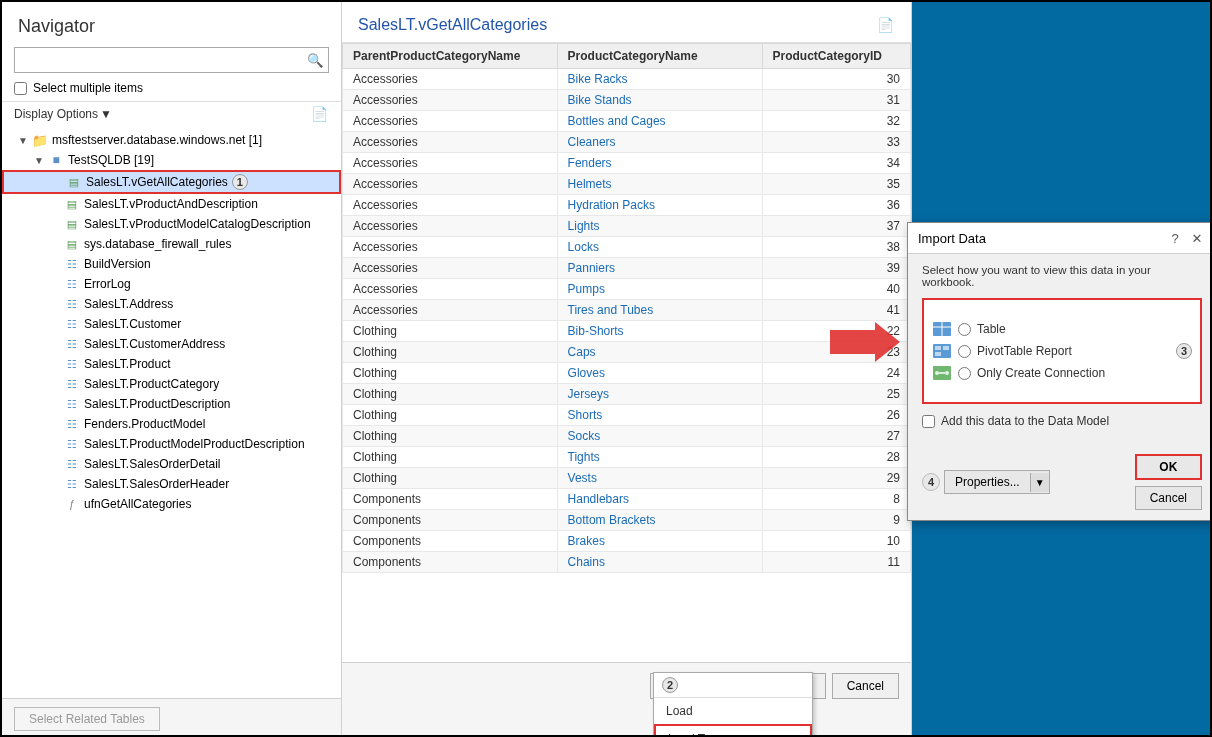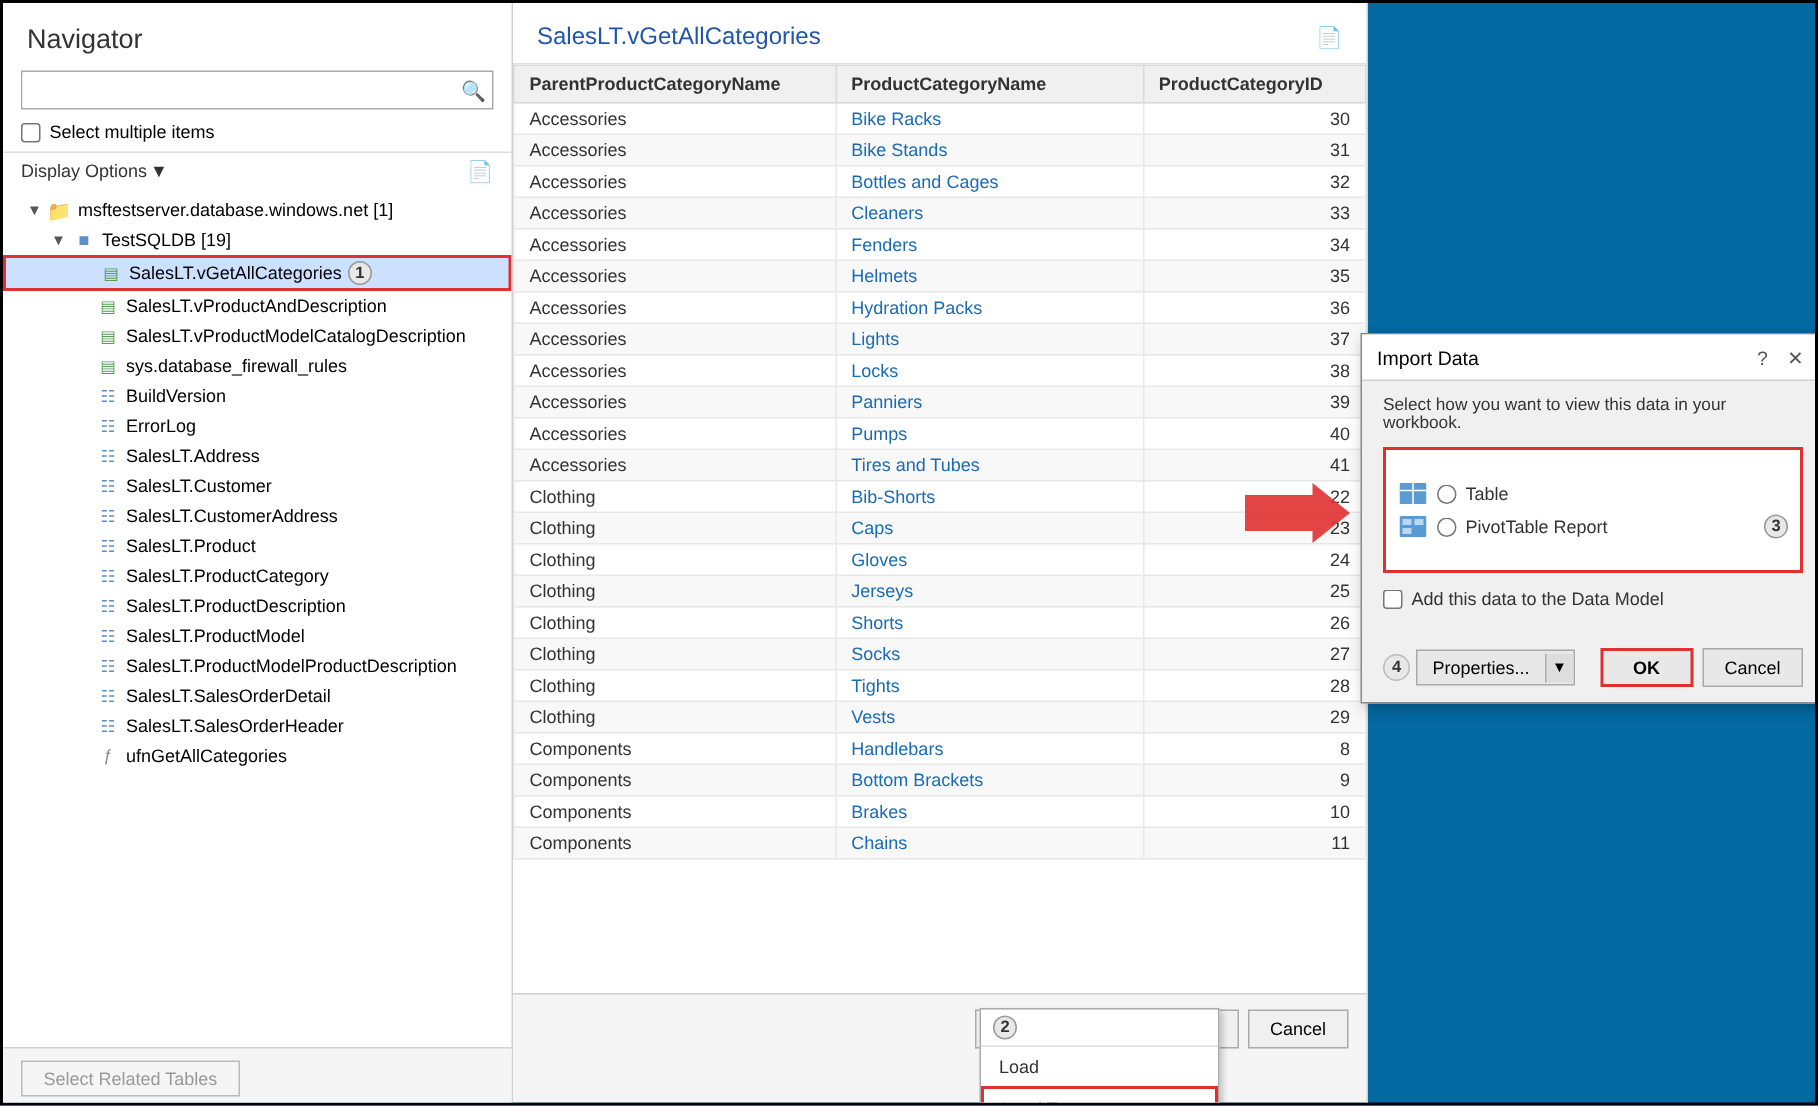--- a/index.html
+++ b/index.html
@@ -629,21 +629,21 @@
         <span>SalesLT.ProductCategory</span>
       </div>
       <div class="tree-item tree-indent-3">
         <span class="expand-arrow">&nbsp;</span>
         <span class="tree-icon table-icon">☷</span>
         <span>SalesLT.ProductDescription</span>
       </div>
       <div class="tree-item tree-indent-3">
         <span class="expand-arrow">&nbsp;</span>
         <span class="tree-icon table-icon">☷</span>
-        <span>SalesLT.ProductModel</span>
+        <span>Fenders.ProductModel</span>
       </div>
       <div class="tree-item tree-indent-3">
         <span class="expand-arrow">&nbsp;</span>
         <span class="tree-icon table-icon">☷</span>
         <span>SalesLT.ProductModelProductDescription</span>
       </div>
       <div class="tree-item tree-indent-3">
         <span class="expand-arrow">&nbsp;</span>
         <span class="tree-icon table-icon">☷</span>
         <span>SalesLT.SalesOrderDetail</span>
@@ -862,37 +862,49 @@
               <rect x="2" y="8" width="6" height="4" fill="white" opacity="0.6"></rect>
             </svg>
           </div>
           <input type="radio" name="view-opt" class="view-option-radio" style="">
           <span class="view-option-label">PivotTable Report</span>
 
           <span class="step-1" style="margin-left:auto;">3</span>
         </div>
 
 
+        <div class="view-option-row">
+          <div class="view-option-icon">
+            <svg width="18" height="14" viewBox="0 0 18 14">
+              <rect x="0" y="0" width="18" height="14" fill="#70b870" rx="1"></rect>
+              <circle cx="4" cy="7" r="2" fill="white" opacity="0.8"></circle>
+              <circle cx="14" cy="7" r="2" fill="white" opacity="0.8"></circle>
+              <line x1="6" y1="7" x2="12" y2="7" stroke="white" stroke-width="1.5"></line>
+            </svg>
+          </div>
+          <input type="radio" name="view-opt" class="view-option-radio" style="">
+          <span class="view-option-label">Only Create Connection</span>
+        </div>
       </div>
 
 
       <div class="data-model-row">
         <input type="checkbox" style="">
         <span class="data-model-label">Add this data to the Data Model</span>
       </div>
     </div>
 
     <div class="dialog-footer">
       <div style="display:flex;align-items:center;">
         <span class="step4-badge">4</span>
         <div class="props-btn">
           <span class="props-btn-main">Properties...</span>
           <span class="props-btn-arrow">▼</span>
         </div>
       </div>
-      <div style="display:flex;gap:6px;">
+      <div style="display:flex;gap:6px;flex-direction:column;">
         <button class="ok-btn">OK</button>
         <button class="cancel-btn">Cancel</button>
       </div>
     </div>
   </div>
 
 </div>
 
 </body></html>

